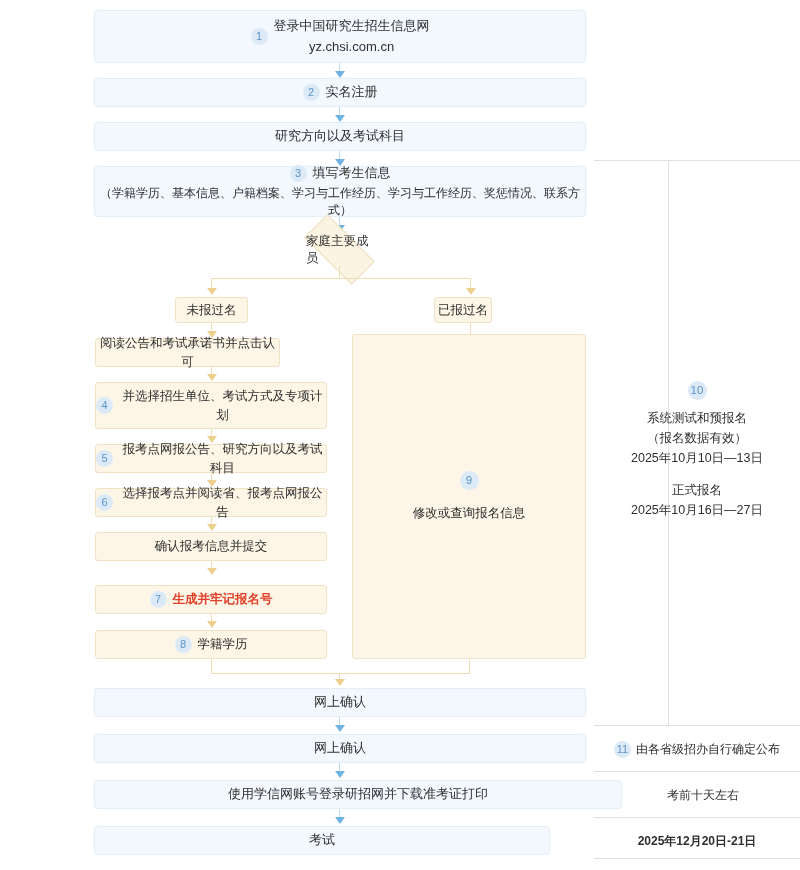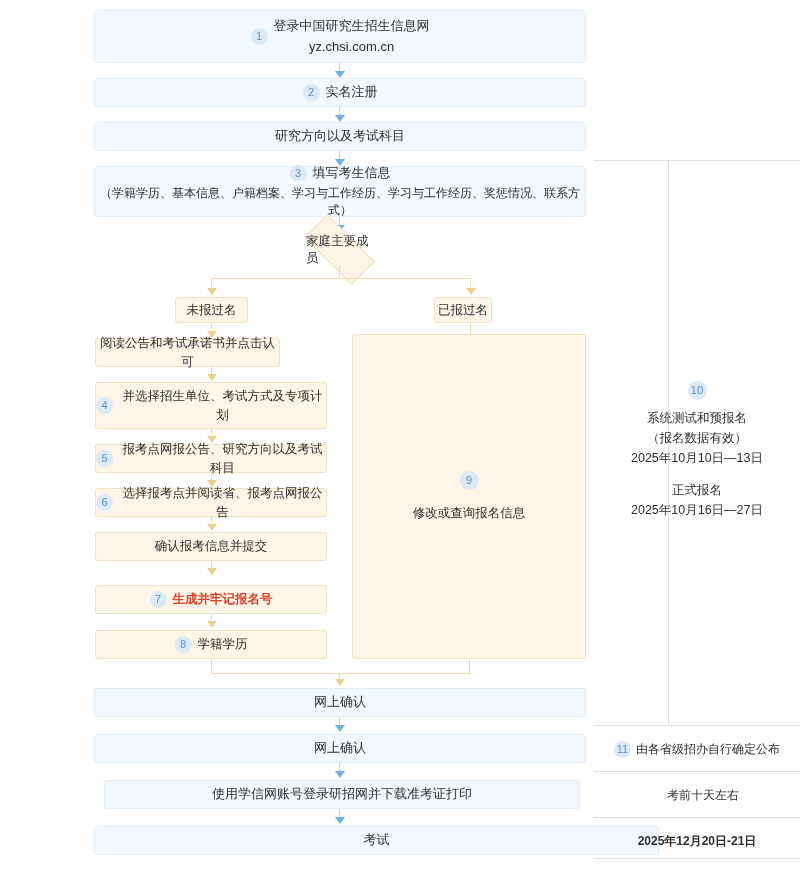--- a/index.html
+++ b/index.html
@@ -213,27 +213,27 @@
   </div>
   <div class="vline blue-l" style="left:339px;top:717px;height:10px;"></div>
   <div class="arw blue-a" style="left:335px;top:725px;"></div>
 
   <div class="box blue fs13" style="left:94px;top:734px;width:492px;height:29px;">
     <span>网上确认</span>
   </div>
   <div class="vline blue-l" style="left:339px;top:763px;height:10px;"></div>
   <div class="arw blue-a" style="left:335px;top:771px;"></div>
 
-  <div class="box blue fs13" style="left:104px;top:780px;width:476px;height:29px;">
+  <div class="box blue fs13" style="left:94px;top:780px;width:528px;height:29px;">
     <span>使用学信网账号登录研招网并下载准考证打印</span>
   </div>
   <div class="vline blue-l" style="left:339px;top:809px;height:10px;"></div>
   <div class="arw blue-a" style="left:335px;top:817px;"></div>
 
-  <div class="box blue fs13" style="left:94px;top:826px;width:565px;height:29px;">
+  <div class="box blue fs13" style="left:94px;top:826px;width:456px;height:29px;">
     <span>考试</span>
   </div>
 
   <div class="hline gray-l" style="left:594px;top:160px;width:206px;"></div>
   <div class="vline gray-l" style="left:668px;top:160px;height:565px;"></div>
 
   <div class="anno" style="left:594px;top:380px;width:206px;">
     <div><span class="badge lg">10</span></div>
     <div class="t" style="margin-top:8px;">系统测试和预报名</div>
     <div>（报名数据有效）</div>

